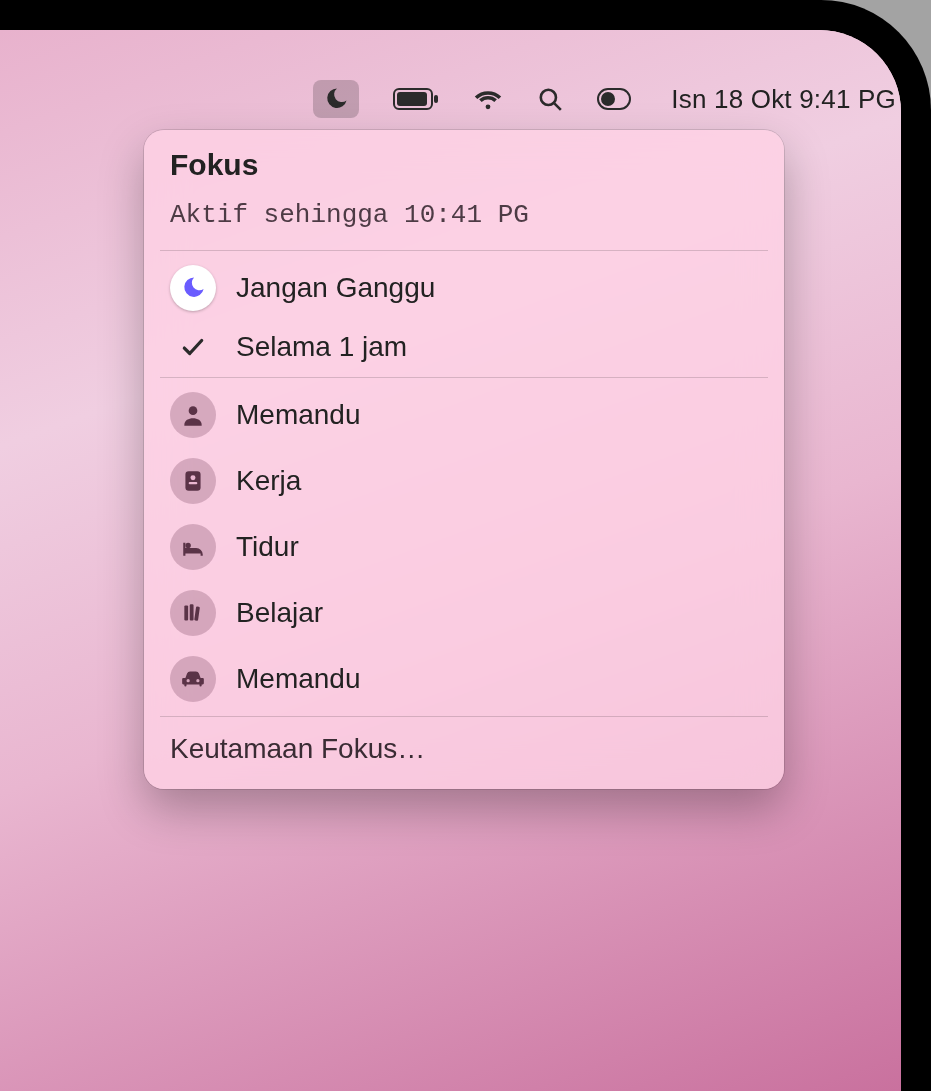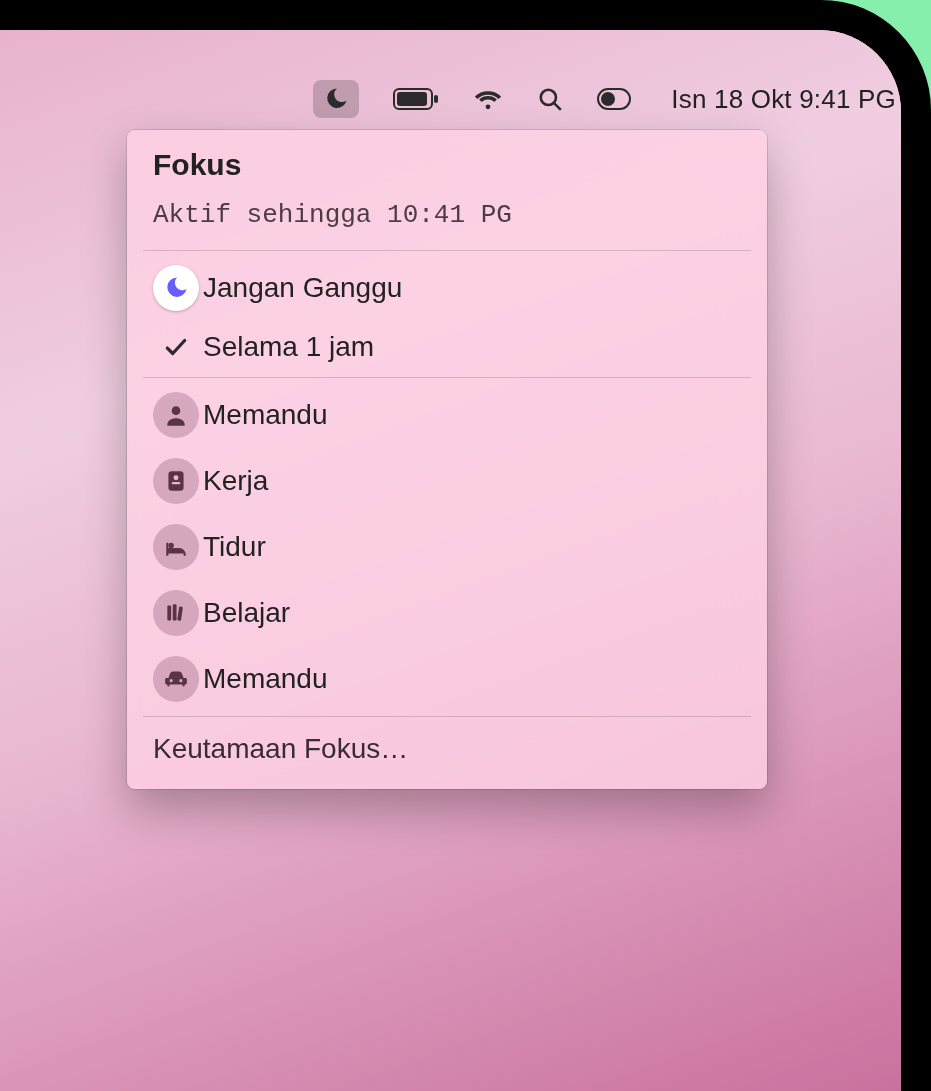--- a/index.html
+++ b/index.html
@@ -1,40 +1,40 @@
 <!DOCTYPE html>
 <html><head>
 <meta charset="utf-8">
 <style>
   html,body{margin:0;padding:0;width:931px;height:1091px;overflow:hidden;font-family:-apple-system,"Helvetica Neue",Arial,sans-serif;}
-  .stage{position:relative;width:931px;height:1091px;background:#86efac;}
+  .stage{position:relative;width:931px;height:1091px;background:#a3a3a3;}
   
   .outer{position:absolute;left:-400px;top:0;width:1331px;height:1691px;background:#000;border-top-right-radius:110px;}
   .inner{position:absolute;left:-400px;top:30px;width:1301px;height:1661px;border-top-right-radius:82px;
          background:linear-gradient(155deg,#e7a8c7 0%,#eec3d9 25%,#f1d1e2 45%,#d98bb6 100%);
          box-shadow:inset 0 0 0 2px rgba(255,255,255,.15);}
   .screen-clip{position:absolute;left:0;top:30px;width:901px;height:1061px;overflow:hidden;border-top-right-radius:82px;}
   .wallpaper{position:absolute;inset:0;background:linear-gradient(160deg,#e8b2cd 0%,#f0cee1 30%,#e9b6d0 55%,#c9719e 100%);}
   
   .menubar{position:absolute;left:0;right:0;top:75px;height:48px;display:flex;align-items:center;justify-content:flex-end;padding-right:35px;color:#2b2b2b;}
   .menubar .mgroup{display:flex;align-items:center;gap:34px;}
   .menubar .pill{background:rgba(0,0,0,0.18);border-radius:8px;padding:6px 10px;display:flex;align-items:center;justify-content:center;}
   .menubar svg{display:block;}
   .datetime{font-size:26px;letter-spacing:.2px;margin-left:6px;color:#222;}
   
-  .panel{position:absolute;left:127px;top:130px;width:640px;border-radius:8px;
+  .panel{position:absolute;left:144px;top:130px;width:640px;border-radius:20px;
          background:rgba(255,210,230,.78);
          backdrop-filter:blur(20px);
          box-shadow:0 20px 45px rgba(0,0,0,.28),0 0 0 1px rgba(0,0,0,.12);
          padding:14px 0 10px;color:#2c2c2c;}
   .panel-header{padding:4px 26px 16px;}
   .panel-title{font-size:30px;font-weight:700;color:#222;}
   .panel-sub{font-size:26px;color:#4d3b45;margin-top:18px;font-family:Liberation Mono, monospace;}
   .divider{height:1px;background:rgba(0,0,0,.15);margin:4px 16px;}
-  .row{display:flex;align-items:center;gap:4px;padding:10px 26px;font-size:28px;color:#222;cursor:default;}
+  .row{display:flex;align-items:center;gap:20px;padding:10px 26px;font-size:28px;color:#222;cursor:default;}
   .row.small{padding:6px 26px 6px 92px;font-size:28px;color:#3a2c34;}
   .iconcircle{width:46px;height:46px;border-radius:50%;display:flex;align-items:center;justify-content:center;flex:0 0 46px;}
   .iconcircle.white{background:#fff;box-shadow:0 1px 3px rgba(0,0,0,.25);}
   .iconcircle.dimmed{background:rgba(99,48,75,.25);}
   .iconcircle svg{width:26px;height:26px;}
   .checkcol{width:46px;display:flex;justify-content:center;flex:0 0 46px;}
   .footer{padding:12px 26px 14px;font-size:28px;color:#3a2c34;}
 </style>
 </head>
 <body>

